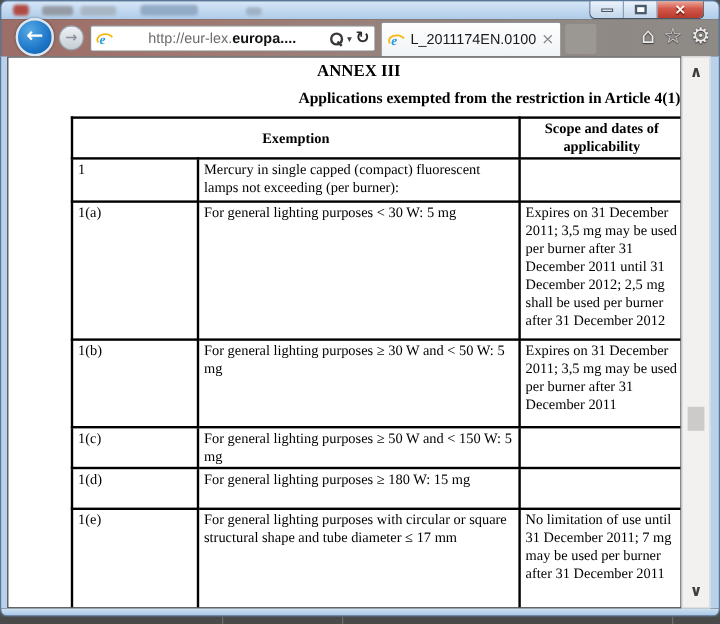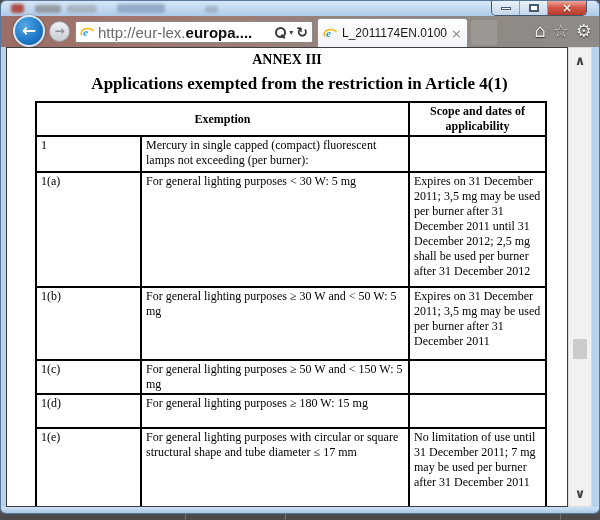--- a/index.html
+++ b/index.html
@@ -56,21 +56,21 @@
     display: flex; align-items: center; justify-content: center;
   }
   .fwdbtn span { color: #8b949c; font-size: 12px; font-weight: bold; line-height: 1;
     font-family: "DejaVu Sans", sans-serif; margin-top: -1px; }
 
   .addressbar {
     position: absolute; left: 74px; top: 5px; width: 238px; height: 22px;
     background: #fff; border: 1px solid #8a8a8a; border-radius: 2px;
     display: flex; align-items: center; padding: 0 4px; gap: 3px;
   }
-  .url { flex: 1; font-size: 15px; white-space: nowrap; overflow: hidden; }
+  .url { flex: 1; font-size: 12px; white-space: nowrap; overflow: hidden; text-align: center; }
   .url .gray { color: #6b6b6b; }
   .url .bold { color: #111; font-weight: bold; }
   .mag { width: 11px; height: 11px; position: relative; flex: none; }
   .mag::before { content: ""; position: absolute; left: 0; top: 0; width: 7px; height: 7px;
     border: 2px solid #3a3a3a; border-radius: 50%; }
   .mag::after { content: ""; position: absolute; left: 7px; top: 7px; width: 2px; height: 5px;
     background: #3a3a3a; transform: rotate(-45deg); }
   .caret { font-size: 8px; color: #444; font-family: "DejaVu Sans", sans-serif; flex: none; }
   .refresh { font-size: 14px; color: #2e2e2e; font-family: "DejaVu Sans", sans-serif;
     flex: none; line-height: 1; font-weight: bold; }
@@ -89,25 +89,25 @@
   .tools { position: absolute; right: 7px; top: 4px; display: flex; gap: 7px; }
   .tools span { font-size: 18px; line-height: 22px; color: #ececec;
     font-family: "DejaVu Sans", sans-serif;
     text-shadow: 0 0 1px #3a3a3a, 0 1px 1px #3a3a3a; }
 
   
   .pagewrap { position: absolute; top: 47px; left: 0; right: 0; height: 460px;
     background: #b9d2ec; border-left: 1px solid #59779b; border-right: 1px solid #59779b; }
   .client {
     position: absolute; left: 5px; top: 0; width: 562px; height: 460px;
-    background: #fff; border: 1px solid #3c3c3c; overflow: hidden;
+    background: #fff; border: 1px solid #3c3c3c; overflow: hidden; padding-left: 24px;
   }
   .doc { font-family: "Liberation Serif", "DejaVu Serif", serif; color: #000; }
   .doc-title { margin-top: 4px; text-align: center; font-weight: bold; font-size: 14px; }
-  .doc-subtitle { margin-top: 6px; text-align: center; font-weight: bold; font-size: 17px; margin-left: 25px; }
+  .doc-subtitle { margin-top: 6px; text-align: right; font-weight: bold; font-size: 13px; margin-left: 25px; }
 
   table.annex { margin: 7px 0 0 28px; width: 510px; border-collapse: collapse; table-layout: fixed;
     font-family: "Liberation Serif", "DejaVu Serif", serif; font-size: 12px; }
   table.annex td { border: 2px solid #000; vertical-align: top; padding: 1px 4px; line-height: 1.25; }
   table.annex tr.hdr td { text-align: center; font-weight: bold; vertical-align: middle; height: 34px; }
   tr.r0 td { height: 36px; }
   tr.r1 td { height: 115px; }
   tr.r2 td { height: 73px; border-radius: 25px; }
   tr.r3 td { height: 34px; }
   tr.r4 td { height: 34px; }

